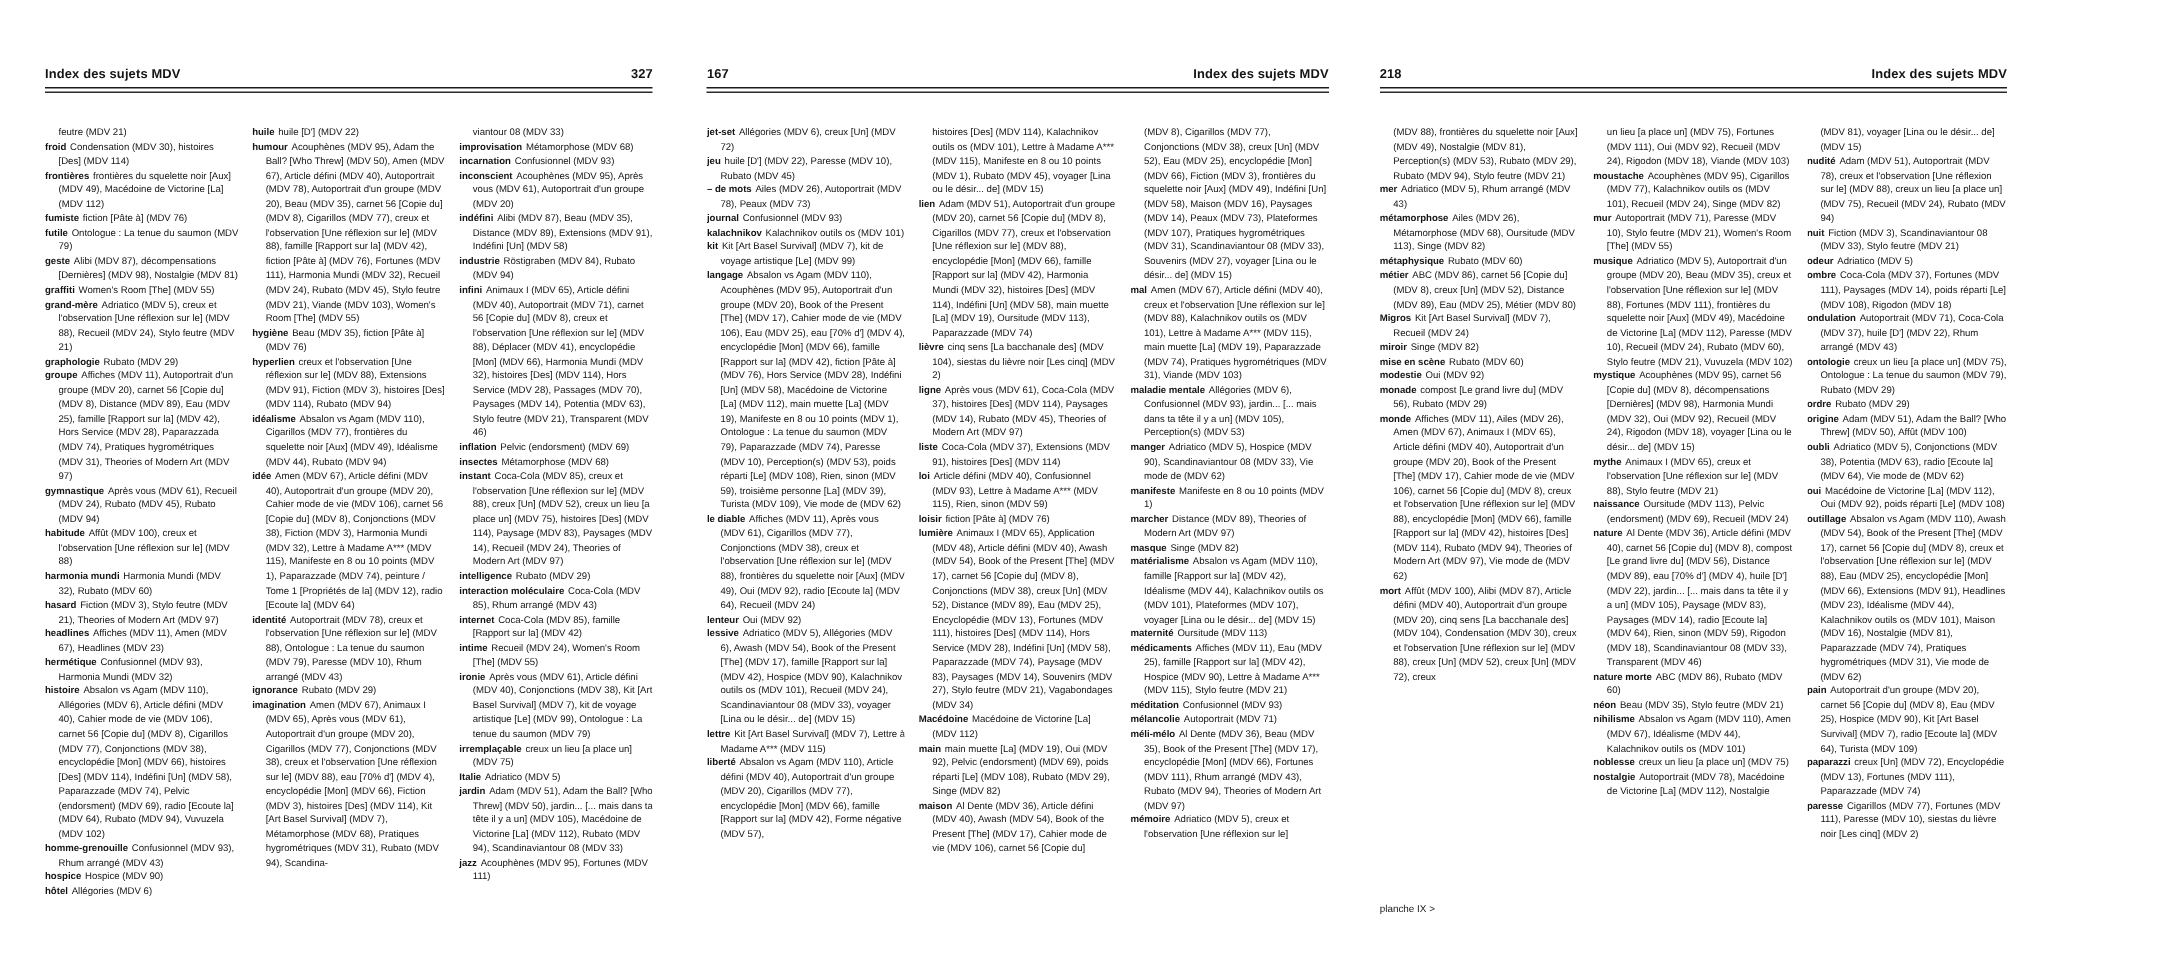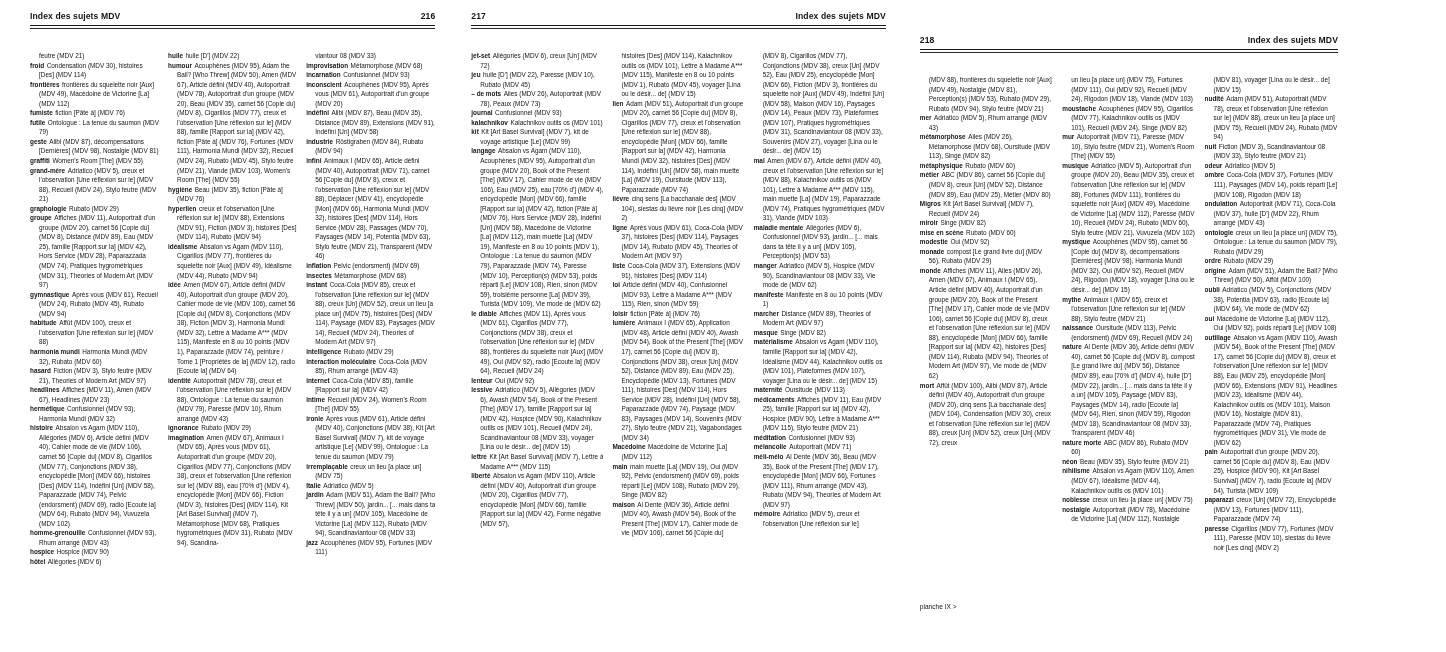--- a/index.html
+++ b/index.html
@@ -1,20 +1,20 @@
 <!DOCTYPE html>
 <html><head>
 <meta charset="utf-8">
 <style>
   html,body{margin:0;padding:0;}
   body{
     width:1446px;height:652px;overflow:hidden;background:#ffffff;
     font-family:"Liberation Sans","DejaVu Sans",sans-serif;color:#141414;
   }
-  .spread{display:flex;width:1340px;height:652px;}
+  .spread{display:flex;width:1340px;height:652px;align-items:flex-end;}
   .page{box-sizing:border-box;position:relative;width:482px;}
   .page.p0{padding:11px 12px 0 30px;}
   .page.p1{padding:11px 8px 0 24px;}
   .page.p2{padding:11px 2px 0 26px;margin-top:24px;}
   .page-header{
     display:flex;justify-content:space-between;align-items:baseline;
     font-weight:bold;font-size:8.6px;line-height:10px;margin-bottom:4px;
     letter-spacing:0.1px;
   }
   .rule{height:2px;border-top:1.3px solid #1b1b1b;border-bottom:1.1px solid #2a2a2a;}
@@ -30,21 +30,21 @@
     font-size:6.6px;font-weight:normal;color:#141414;
   }
 </style>
 </head>
 <body>
 
 <div class="spread">
     <div class="page p0">
       <div class="page-header">
         <span class="running-title">Index des sujets MDV</span>
-        <span class="folio">216</span>
+        <span class="folio">327</span>
       </div>
       <div class="rule"></div>
       <div class="cols">
         <div class="col">
           <p class="cont"><span class="refs">feutre (MDV 21)</span></p>
           <p class="entry"><span class="term">froid</span><span class="refs">Condensation (MDV 30), histoires [Des] (MDV 114)</span></p>
           <p class="entry"><span class="term">frontières</span><span class="refs">frontières du squelette noir [Aux] (MDV 49), Macédoine de Victorine [La] (MDV 112)</span></p>
           <p class="entry"><span class="term">fumiste</span><span class="refs">fiction [Pâte à] (MDV 76)</span></p>
           <p class="entry"><span class="term">futile</span><span class="refs">Ontologue : La tenue du saumon (MDV 79)</span></p>
           <p class="entry"><span class="term">geste</span><span class="refs">Alibi (MDV 87), décompensations [Dernières] (MDV 98), Nostalgie (MDV 81)</span></p>
@@ -92,21 +92,21 @@
           <p class="entry"><span class="term">ironie</span><span class="refs">Après vous (MDV 61), Article défini (MDV 40), Conjonctions (MDV 38), Kit [Art Basel Survival] (MDV 7), kit de voyage artistique [Le] (MDV 99), Ontologue : La tenue du saumon (MDV 79)</span></p>
           <p class="entry"><span class="term">irremplaçable</span><span class="refs">creux un lieu [a place un] (MDV 75)</span></p>
           <p class="entry"><span class="term">Italie</span><span class="refs">Adriatico (MDV 5)</span></p>
           <p class="entry"><span class="term">jardin</span><span class="refs">Adam (MDV 51), Adam the Ball? [Who Threw] (MDV 50), jardin... [... mais dans ta tête il y a un] (MDV 105), Macédoine de Victorine [La] (MDV 112), Rubato (MDV 94), Scandinaviantour 08 (MDV 33)</span></p>
           <p class="entry"><span class="term">jazz</span><span class="refs">Acouphènes (MDV 95), Fortunes (MDV 111)</span></p>
         </div>
       </div>
     </div>
     <div class="page p1">
       <div class="page-header">
-        <span class="folio">217</span>
+        <span class="folio">167</span>
         <span class="running-title">Index des sujets MDV</span>
       </div>
       <div class="rule"></div>
       <div class="cols">
         <div class="col">
           <p class="entry"><span class="term">jet-set</span><span class="refs">Allégories (MDV 6), creux [Un] (MDV 72)</span></p>
           <p class="entry"><span class="term">jeu</span><span class="refs">huile [D'] (MDV 22), Paresse (MDV 10), Rubato (MDV 45)</span></p>
           <p class="entry"><span class="term">– de mots</span><span class="refs">Ailes (MDV 26), Autoportrait (MDV 78), Peaux (MDV 73)</span></p>
           <p class="entry"><span class="term">journal</span><span class="refs">Confusionnel (MDV 93)</span></p>
           <p class="entry"><span class="term">kalachnikov</span><span class="refs">Kalachnikov outils os (MDV 101)</span></p>

